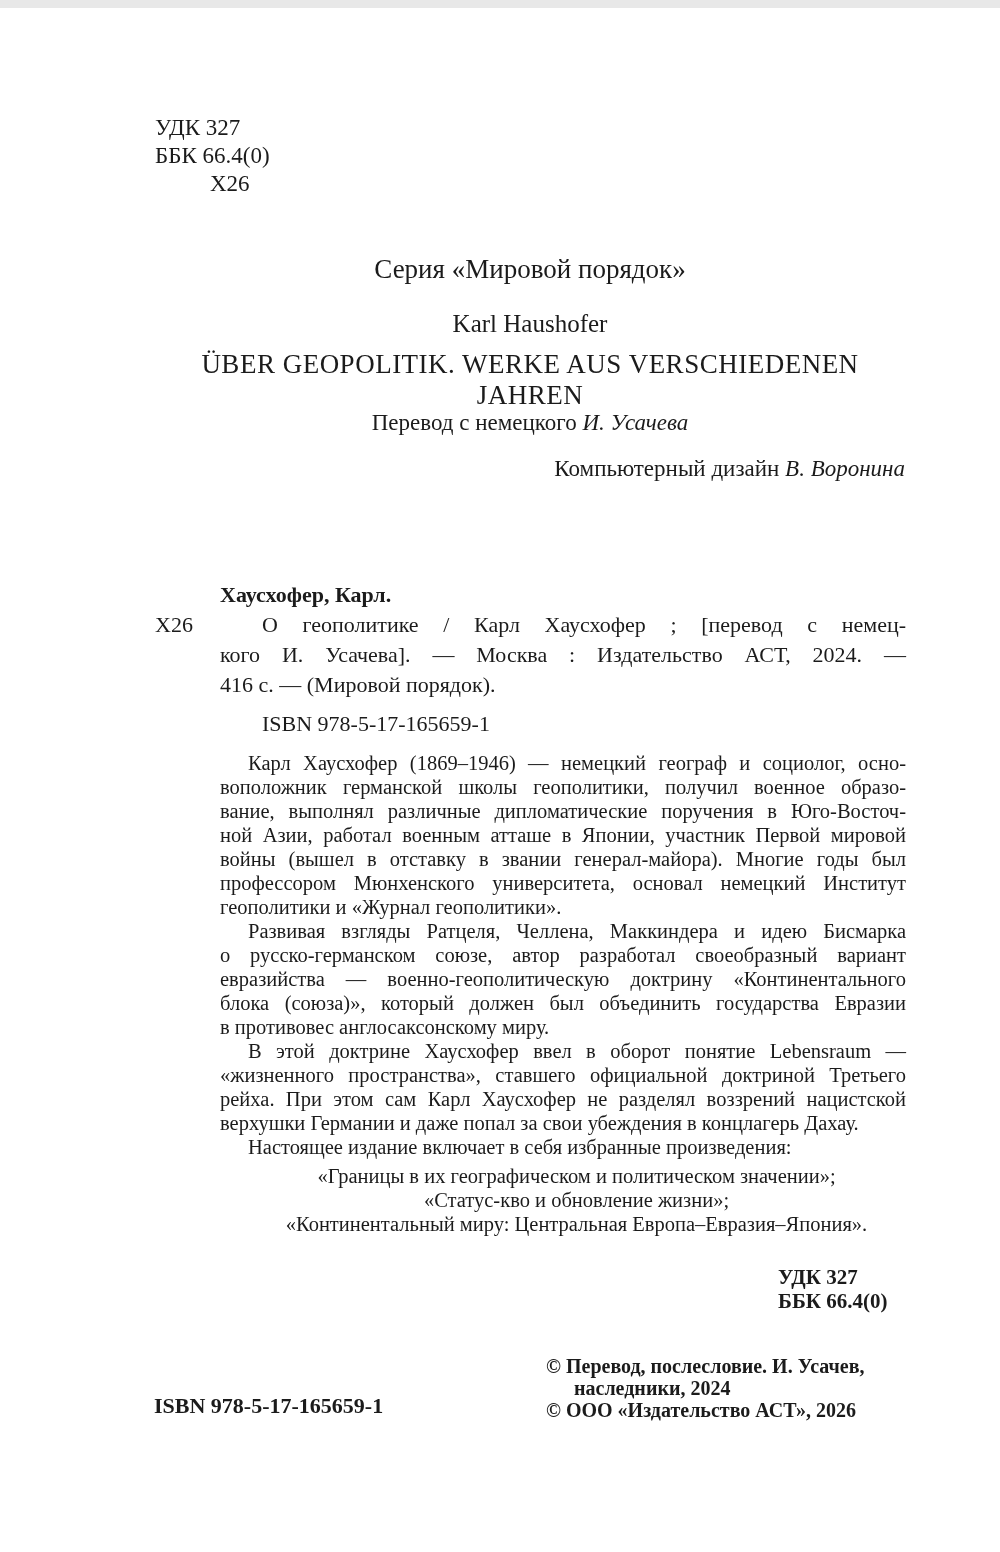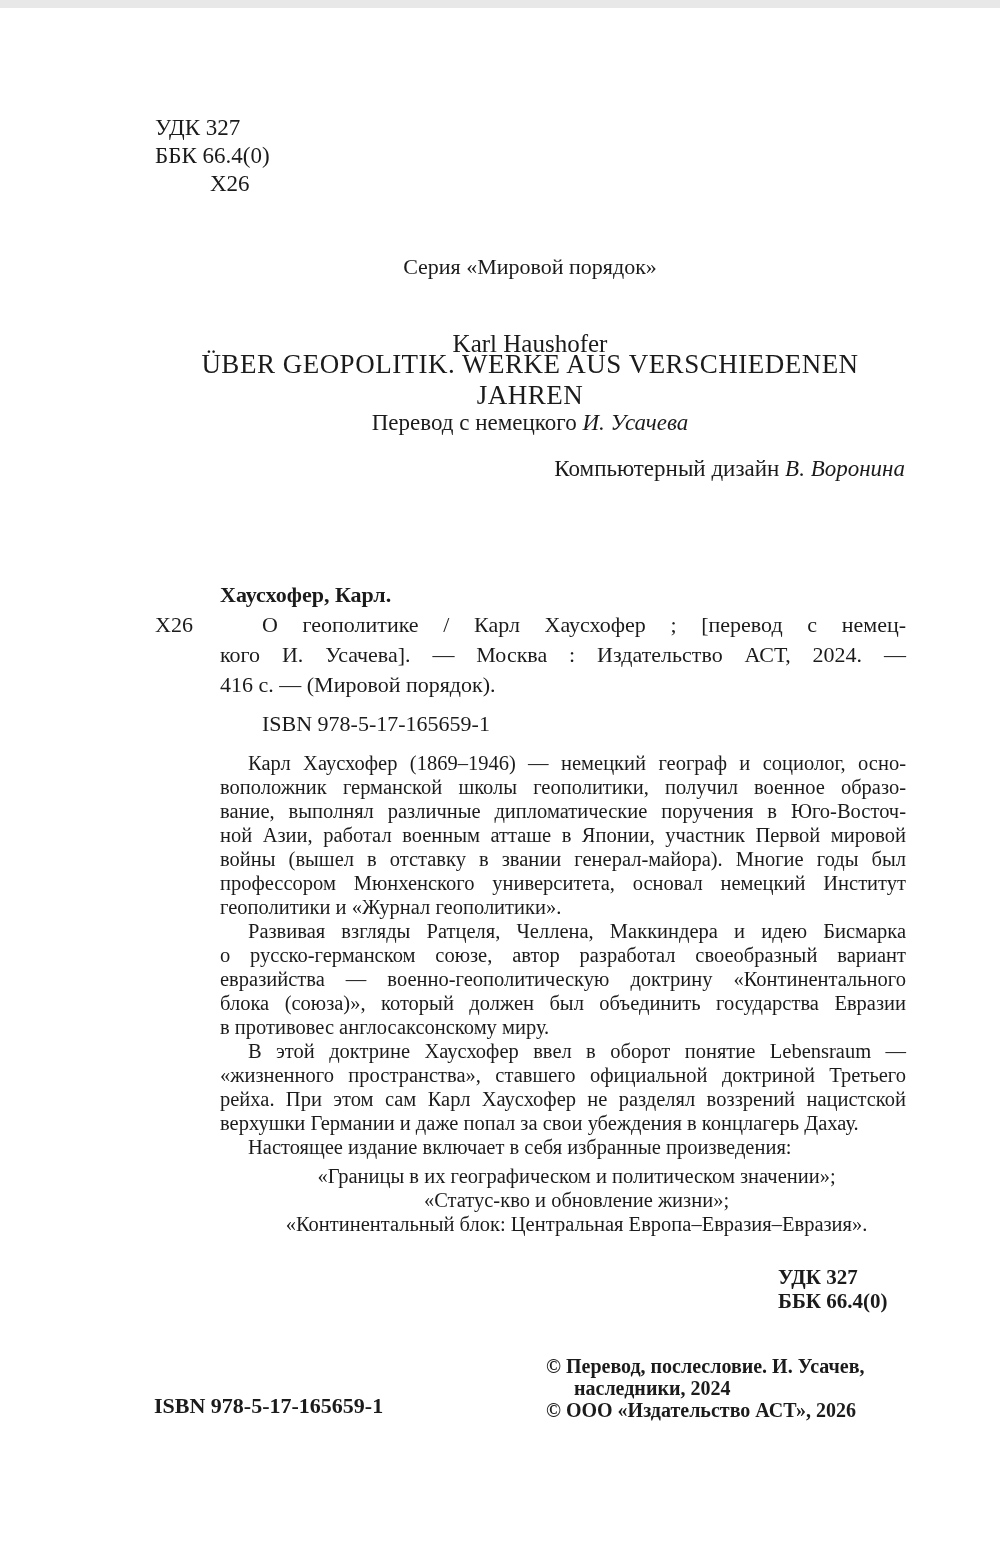--- a/index.html
+++ b/index.html
@@ -13,22 +13,22 @@
     overflow:hidden;
   }
   .abs { position:absolute; }
 
   
   .codes-top { left:155px; top:106px; font-size:23px; line-height:28px; }
   .codes-top .sign { margin-left:55px; }
 
   
   .cline { left:155px; width:750px; text-align:center; white-space:pre-wrap; }
-  .series      { top:246px; font-size:22px; }
-  .orig-author { top:322px; font-size:25px; }
+  .series      { top:246px; font-size:27px; }
+  .orig-author { top:302px; font-size:25px; }
   .orig-title  { top:341px; font-size:27px; letter-spacing:0.5px; }
   .credit      { font-size:23px; }
   .credit-translation { top:402px; }
   .credit-design      { top:448px;text-align:right; }
   .credit i { font-style:italic; }
 
   
   .catalog { left:220px; top:572px; width:686px; font-size:22px; line-height:30px; }
   .cat-author { font-weight:bold; }
   .cat-code { position:absolute; left:-65px; top:30px; }
@@ -106,21 +106,21 @@
     <div class="jline">В этой доктрине Хаусхофер ввел в оборот понятие Lebensraum —</div>
         <div class="jline">«жизненного пространства», ставшего официальной доктриной Третьего</div>
         <div class="jline">рейха. При этом сам Карл Хаусхофер не разделял воззрений нацистской</div>
         <div class="jline">верхушки Германии и даже попал за свои убеждения в концлагерь Дахау.</div>
       </div>
     <div class="p4">Настоящее издание включает в себя избранные произведения:</div>
     <div class="works">
 
     <div>«Границы в их географическом и политическом значении»;</div>
         <div>«Статус-кво и обновление жизни»;</div>
-        <div>«Континентальный блок: Центральная Европа–Евразия–Евразия».</div>
+        <div>«Континентальный миру: Центральная Европа–Евразия–Япония».</div>
       </div>
   </div>
 
   <div class="abs codes-bottom">
     <div>УДК 327</div>
     <div>ББК 66.4(0)</div>
   </div>
 
   <div class="abs footer-isbn">ISBN 978-5-17-165659-1</div>
   <div class="abs footer-copy">

